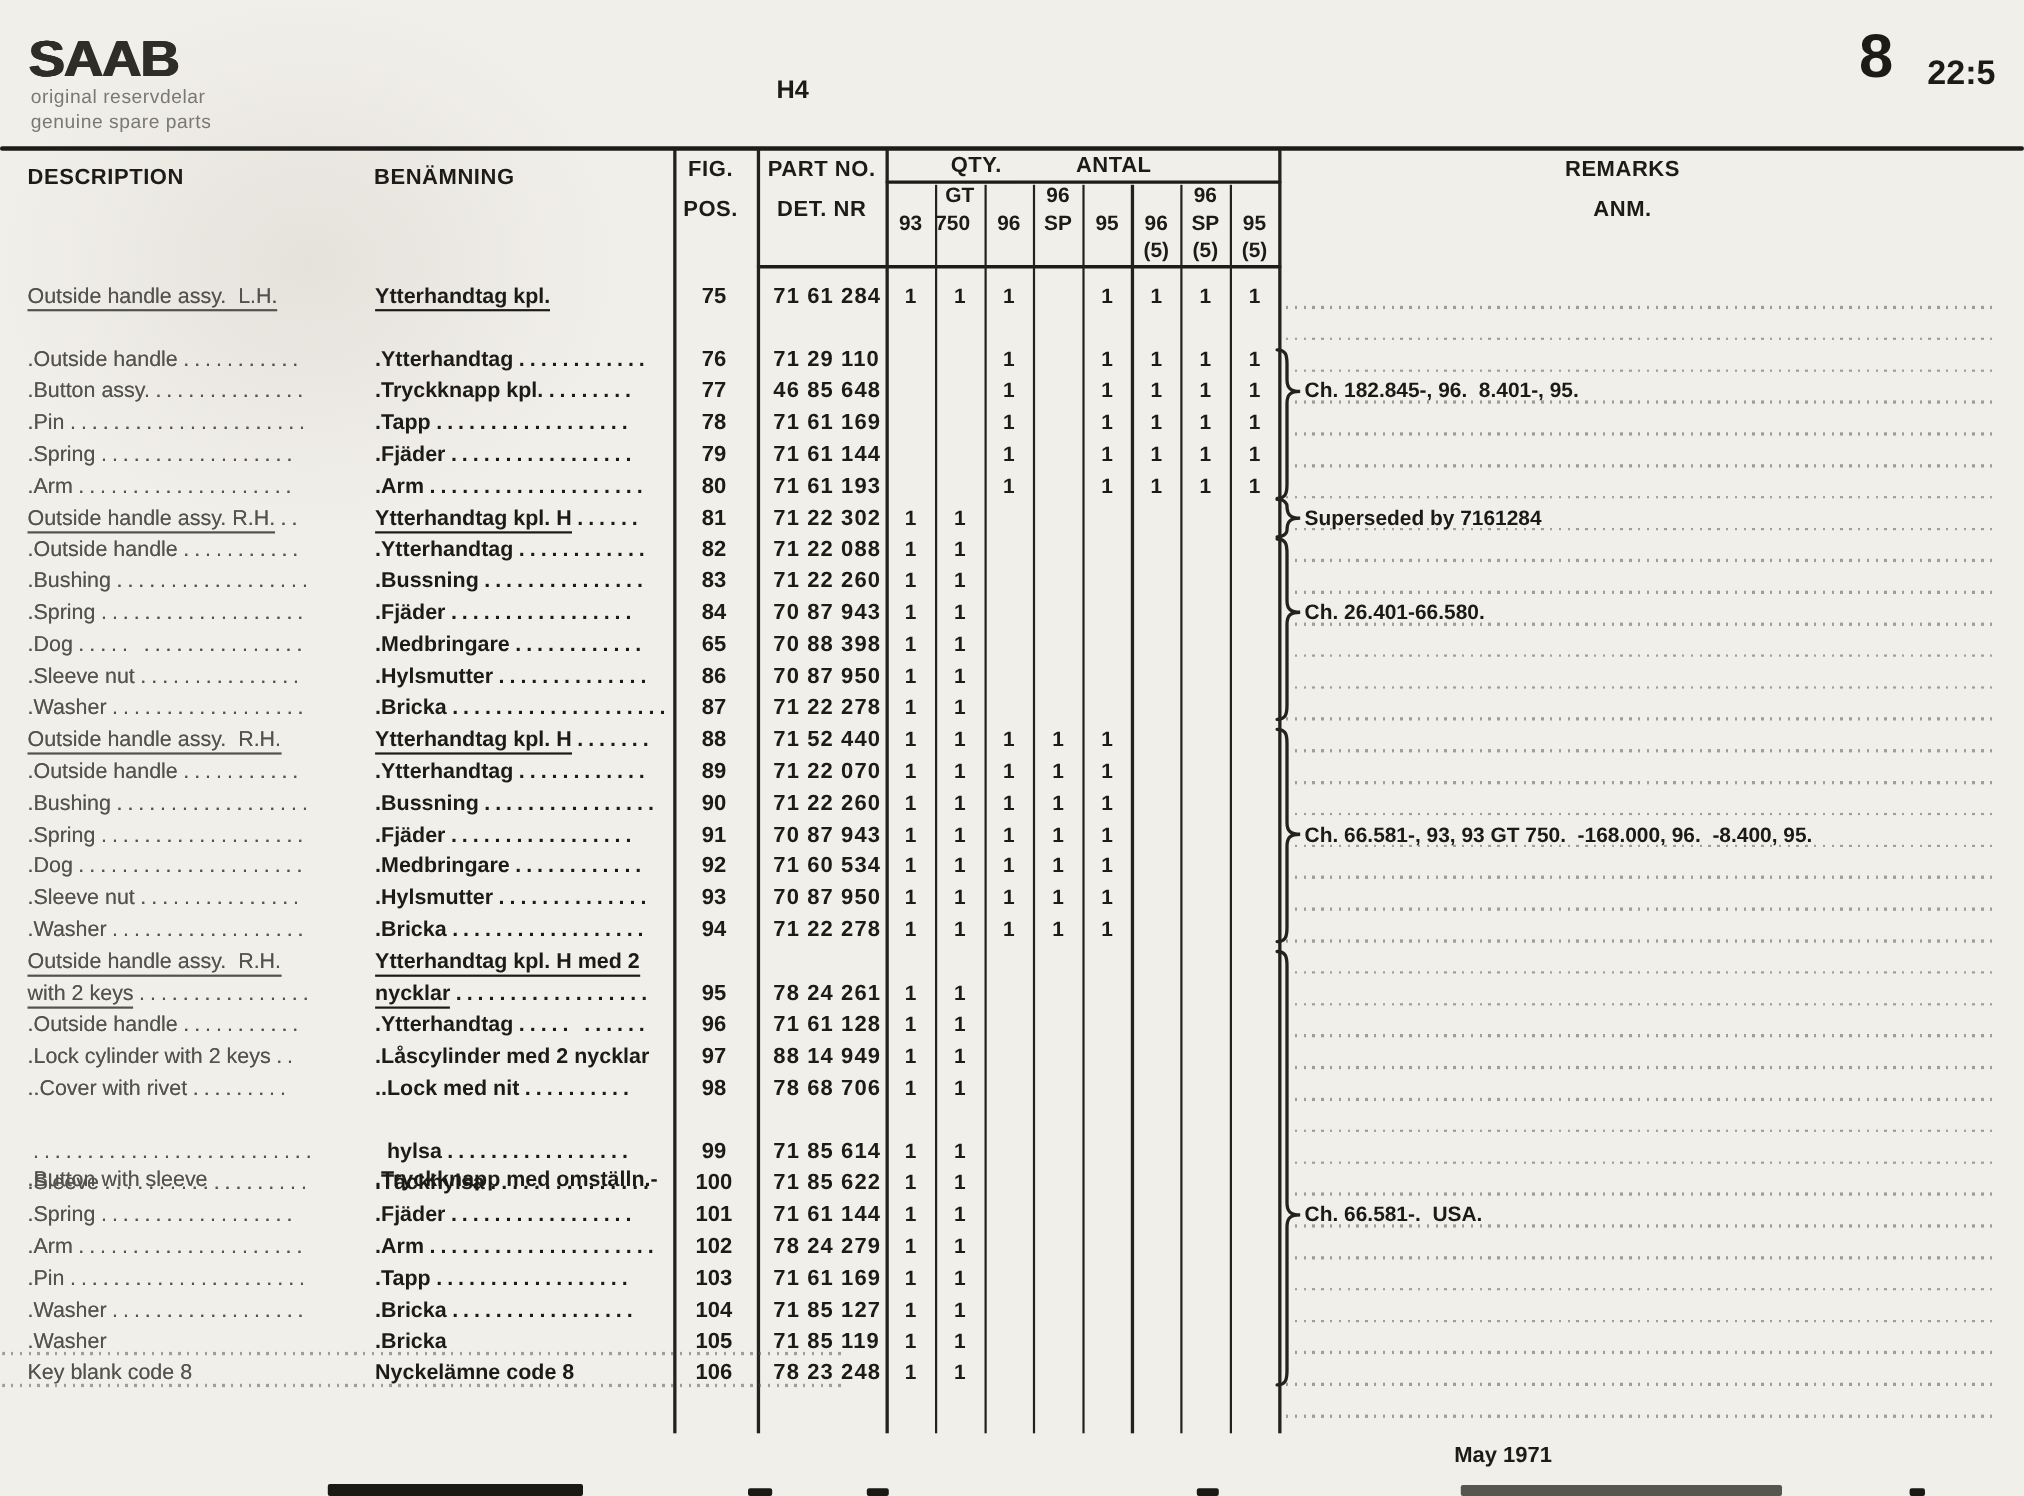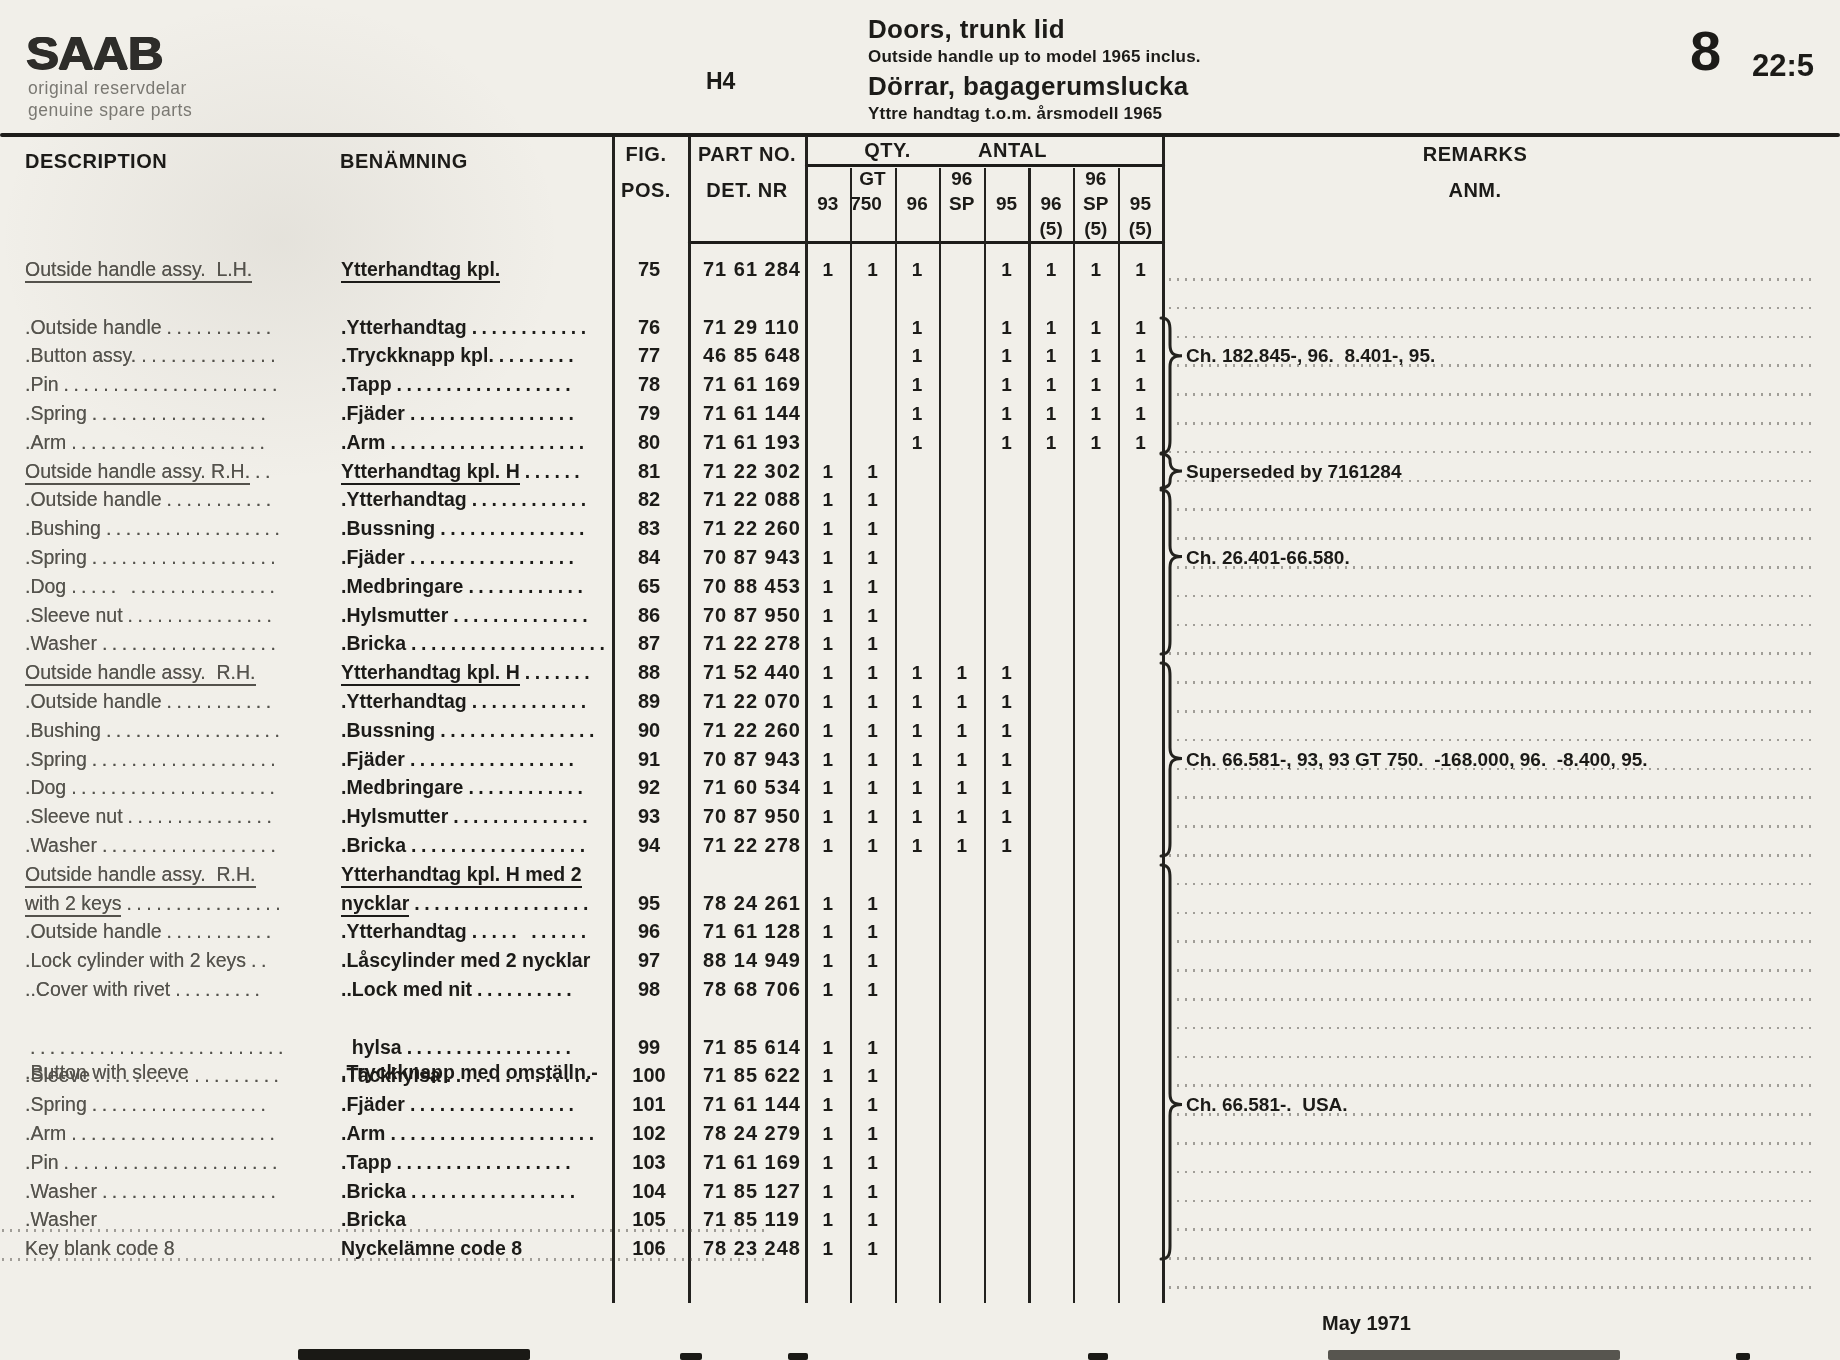--- a/index.html
+++ b/index.html
@@ -45,26 +45,20 @@
 </head>
 <body>
 
 <div id="page">
 
   <div class="abs" id="logo">SAAB</div>
   <div class="abs brand-line" style="top:78px">original reservdelar</div>
   <div class="abs brand-line" style="top:100px">genuine spare parts</div>
 
   <div class="abs" id="section-code">H4</div>
-  <div class="abs" id="title-block">
-    <div class="t-big">Doors, trunk lid</div>
-    <div class="t-small">Outside handle up to model 1965 inclus.</div>
-    <div class="t-big" style="margin-top:8px">Dörrar, bagagerumslucka</div>
-    <div class="t-small">Yttre handtag t.o.m. årsmodell 1965</div>
-  </div>
   <div class="abs" id="page-number">8</div>
   <div class="abs" id="page-ref">22:5</div>
 
   <div class="hline" style="left:0;top:133px;width:1840px;height:4px"></div>
   <div class="hline" style="left:805px;top:164px;width:360px;height:3px"></div>
   <div class="hline" style="left:688px;top:241px;width:477px;height:3px"></div>
   <div class="vline" style="left:612px"></div>
   <div class="vline" style="left:688px"></div>
   <div class="vline" style="left:805px"></div>
   <div class="vline" style="left:1162px"></div>
@@ -211,21 +205,21 @@
         <div class="cell fig">84</div>
         <div class="cell part">70 87 943</div>
         <div class="cell qcell" style="left: 805.5px; width: 44.66px;">1</div>
         <div class="cell qcell" style="left: 850.16px; width: 44.66px;">1</div>
       </div>
       <div class="leader" style="left: 1169px; top: 566px; width: 646px;"></div>
       <div class="trow" style="top: 571.8px;">
         <div class="cell desc"><span>.Dog</span><span class="dots">..... ...............</span></div>
         <div class="cell sv"><span>.Medbringare</span><span class="dots">............</span></div>
         <div class="cell fig">65</div>
-        <div class="cell part">70 88 453</div>
+        <div class="cell part">70 88 398</div>
         <div class="cell qcell" style="left: 805.5px; width: 44.66px;">1</div>
         <div class="cell qcell" style="left: 850.16px; width: 44.66px;">1</div>
       </div>
       <div class="leader" style="left: 1169px; top: 594.8px; width: 646px;"></div>
       <div class="trow" style="top: 600.6px;">
         <div class="cell desc"><span>.Sleeve nut</span><span class="dots">...............</span></div>
         <div class="cell sv"><span>.Hylsmutter</span><span class="dots">..............</span></div>
         <div class="cell fig">86</div>
         <div class="cell part">70 87 950</div>
         <div class="cell qcell" style="left: 805.5px; width: 44.66px;">1</div>

